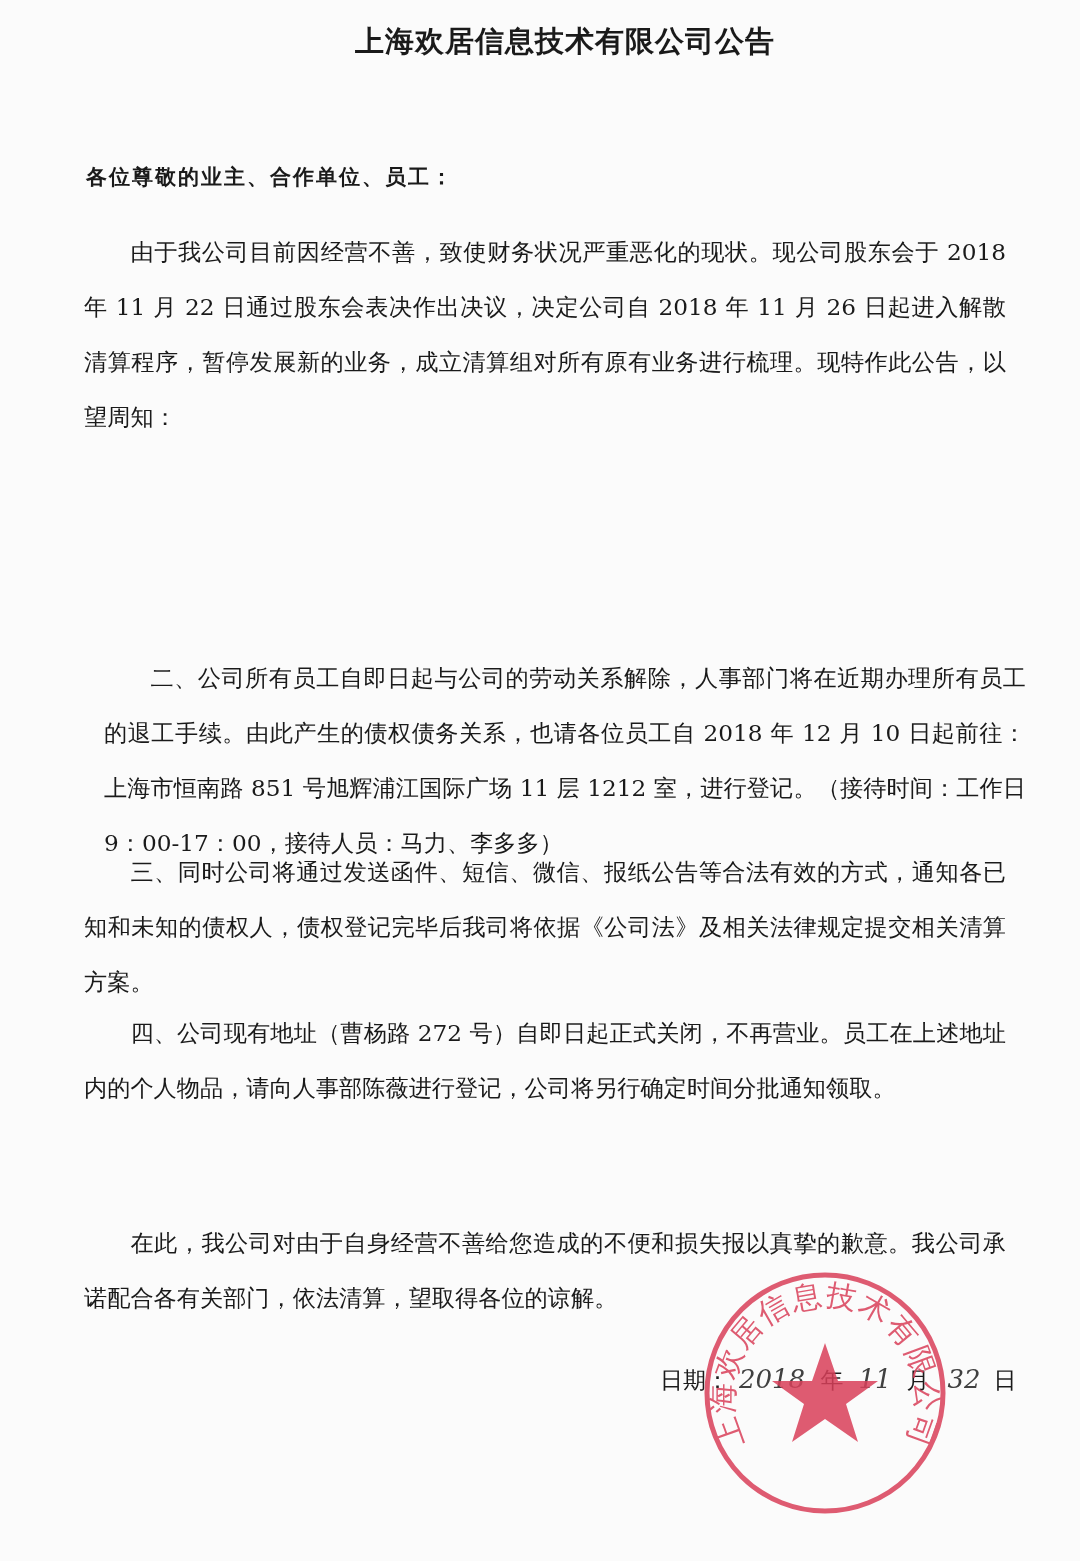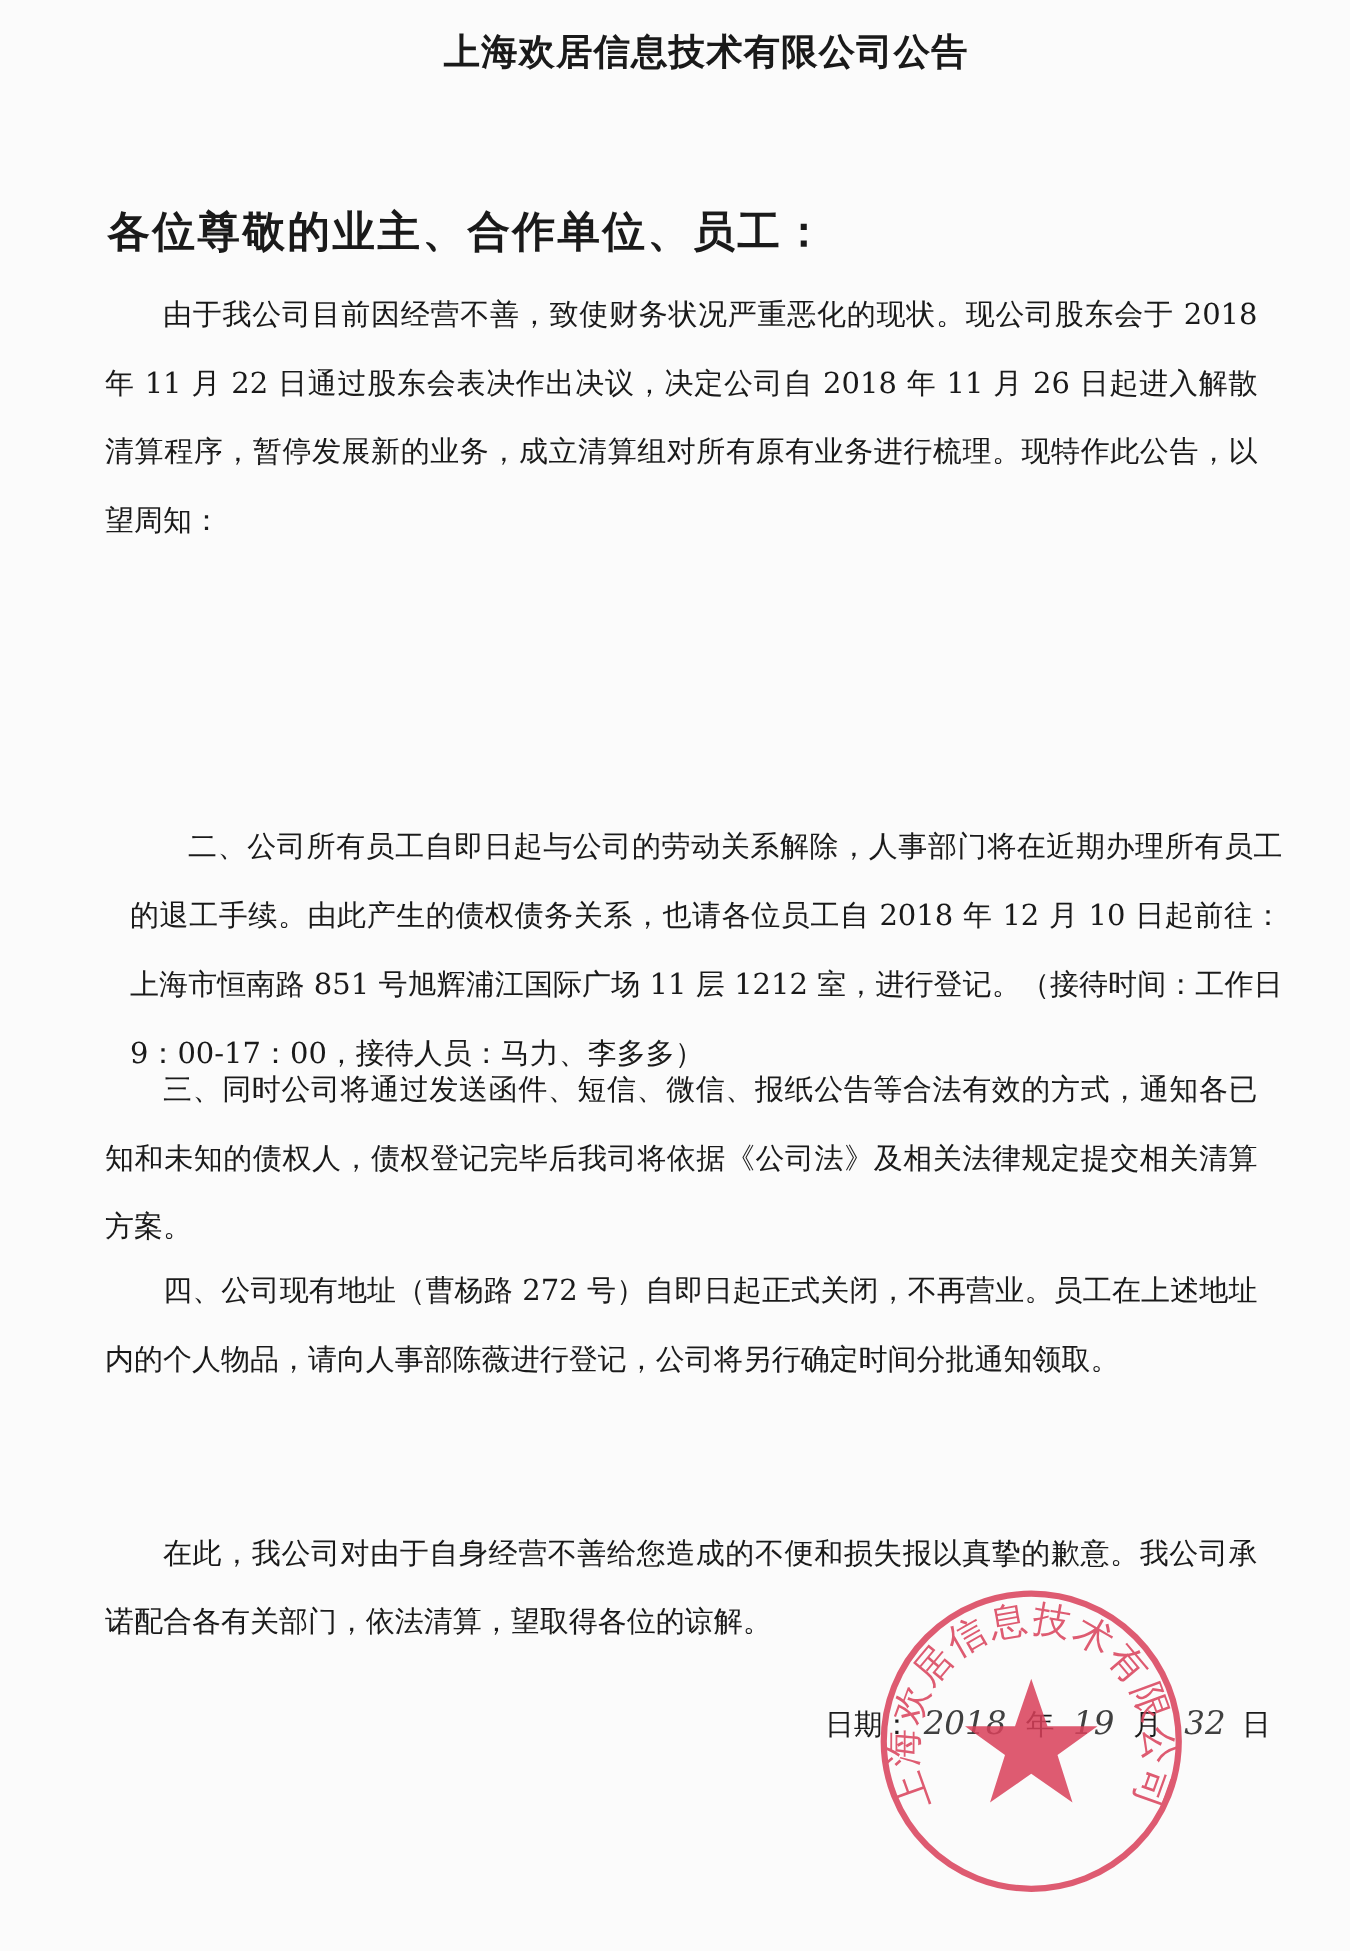--- a/index.html
+++ b/index.html
@@ -10,21 +10,21 @@
       color: #1a1a1a;
       position: relative;
     }
     .page { position: absolute; left: 0; top: 0; width: 1080px; height: 1561px; }
     .title {
       position: absolute; top: 22px; left: 0; width: 1080px;
       text-align: center; font-size: 29px; font-weight: bold; letter-spacing: 1px; padding-left: 25px;
     }
     .salutation {
       position: absolute; top: 163px; left: 86px;
-      font-size: 34px; font-weight: bold; letter-spacing: 2px;
+      font-size: 21px; font-weight: bold; letter-spacing: 2px;
     }
     .body-text {
       position: absolute; left: 84px; width: 922px;
       font-size: 23.2px; line-height: 55px; text-align: justify;
       text-align-last: left;
     }
     .para { text-indent: 2em; margin: 0; }
     .p1 { top: 224px; }
     .p2 { top: 431px; }
     .p3 { top: 650px; margin-left: 20px; }
@@ -66,21 +66,21 @@
     <p class="para">三、同时公司将通过发送函件、短信、微信、报纸公告等合法有效的方式，通知各已知和未知的债权人，债权登记完毕后我司将依据《公司法》及相关法律规定提交相关清算方案。</p>
   </div>
   <div class="body-text p5">
     <p class="para">四、公司现有地址（曹杨路 272 号）自即日起正式关闭，不再营业。员工在上述地址内的个人物品，请向人事部陈薇进行登记，公司将另行确定时间分批通知领取。</p>
   </div>
   <div class="body-text p6">
     <p class="para">在此，我公司对由于自身经营不善给您造成的不便和损失报以真挚的歉意。我公司承诺配合各有关部门，依法清算，望取得各位的谅解。</p>
   </div>
 
   <div class="date-line">
-    <span class="lbl-date">日期：</span><span class="hand hand-year">2018</span><span class="lbl-year">年</span><span class="hand hand-month">19</span><span class="lbl-month">月</span><span class="hand hand-day">32</span><span class="lbl-day">日</span>
+    <span class="lbl-date">日期：</span><span class="hand hand-year">2018</span><span class="lbl-year">年</span><span class="hand hand-month">11</span><span class="lbl-month">月</span><span class="hand hand-day">32</span><span class="lbl-day">日</span>
   </div>
 
   <svg class="stamp" viewBox="0 0 250 250">
     <defs>
       <path id="sealArc" d="M 45 175 A 92 92 0 1 1 205 175"></path>
     </defs>
     <circle cx="125" cy="125" r="118" fill="none" stroke="#d9405a" stroke-width="5"></circle>
     <polygon points="125,75 138,113 178,113 146,136 158,174 125,151 92,174 104,136 72,113 112,113" fill="#d9405a"></polygon>
     <text font-family="DejaVu Serif, serif" font-size="30" fill="#d9405a" letter-spacing="2">
       <textPath href="#sealArc" startOffset="50%" text-anchor="middle">上海欢居信息技术有限公司</textPath>

